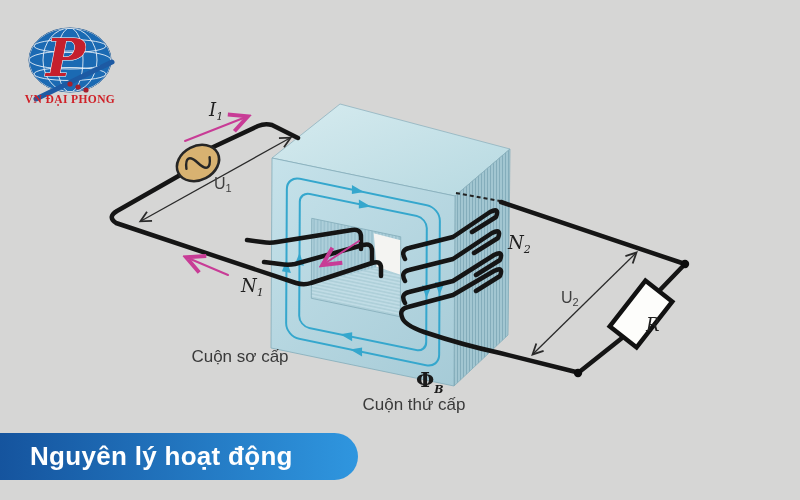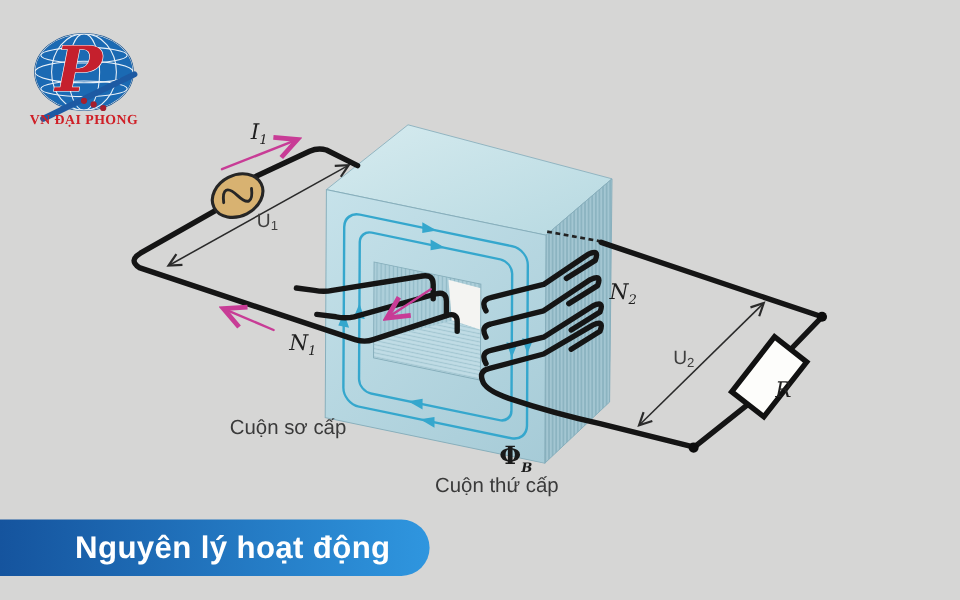--- a/index.html
+++ b/index.html
@@ -164,15 +164,15 @@
     <text class="lbl-serif" x="241" y="292"><tspan>N</tspan><tspan class="lbl-sub" dy="4">1</tspan></text>
     <text class="lbl-serif" x="508" y="249"><tspan>N</tspan><tspan class="lbl-sub" dy="4">2</tspan></text>
     <text class="lbl-sans" x="561" y="303"><tspan>U</tspan><tspan class="lbl-sub" dy="3">2</tspan></text>
     <text class="lbl-serif" x="646" y="331" font-size="17"><tspan>R</tspan></text>
     <text class="lbl-phi" x="416" y="387"><tspan>Φ</tspan><tspan class="lbl-sub" dy="6" font-style="italic" font-size="13">B</tspan></text>
     <text class="lbl-coil" x="240" y="362" text-anchor="middle">Cuộn sơ cấp</text>
     <text class="lbl-coil" x="414" y="410" text-anchor="middle">Cuộn thứ cấp</text>
   </g>
 </svg>
 
-<div class="banner" style="background: linear-gradient(90deg, rgb(21, 84, 158), rgb(47, 150, 223)); justify-content: center;">
+<div class="banner" style="background: linear-gradient(90deg, rgb(21, 84, 158), rgb(47, 150, 223));">
   <span style="color: rgb(255, 255, 255);">Nguyên lý hoạt động</span>
 </div>
 
 </body></html>

